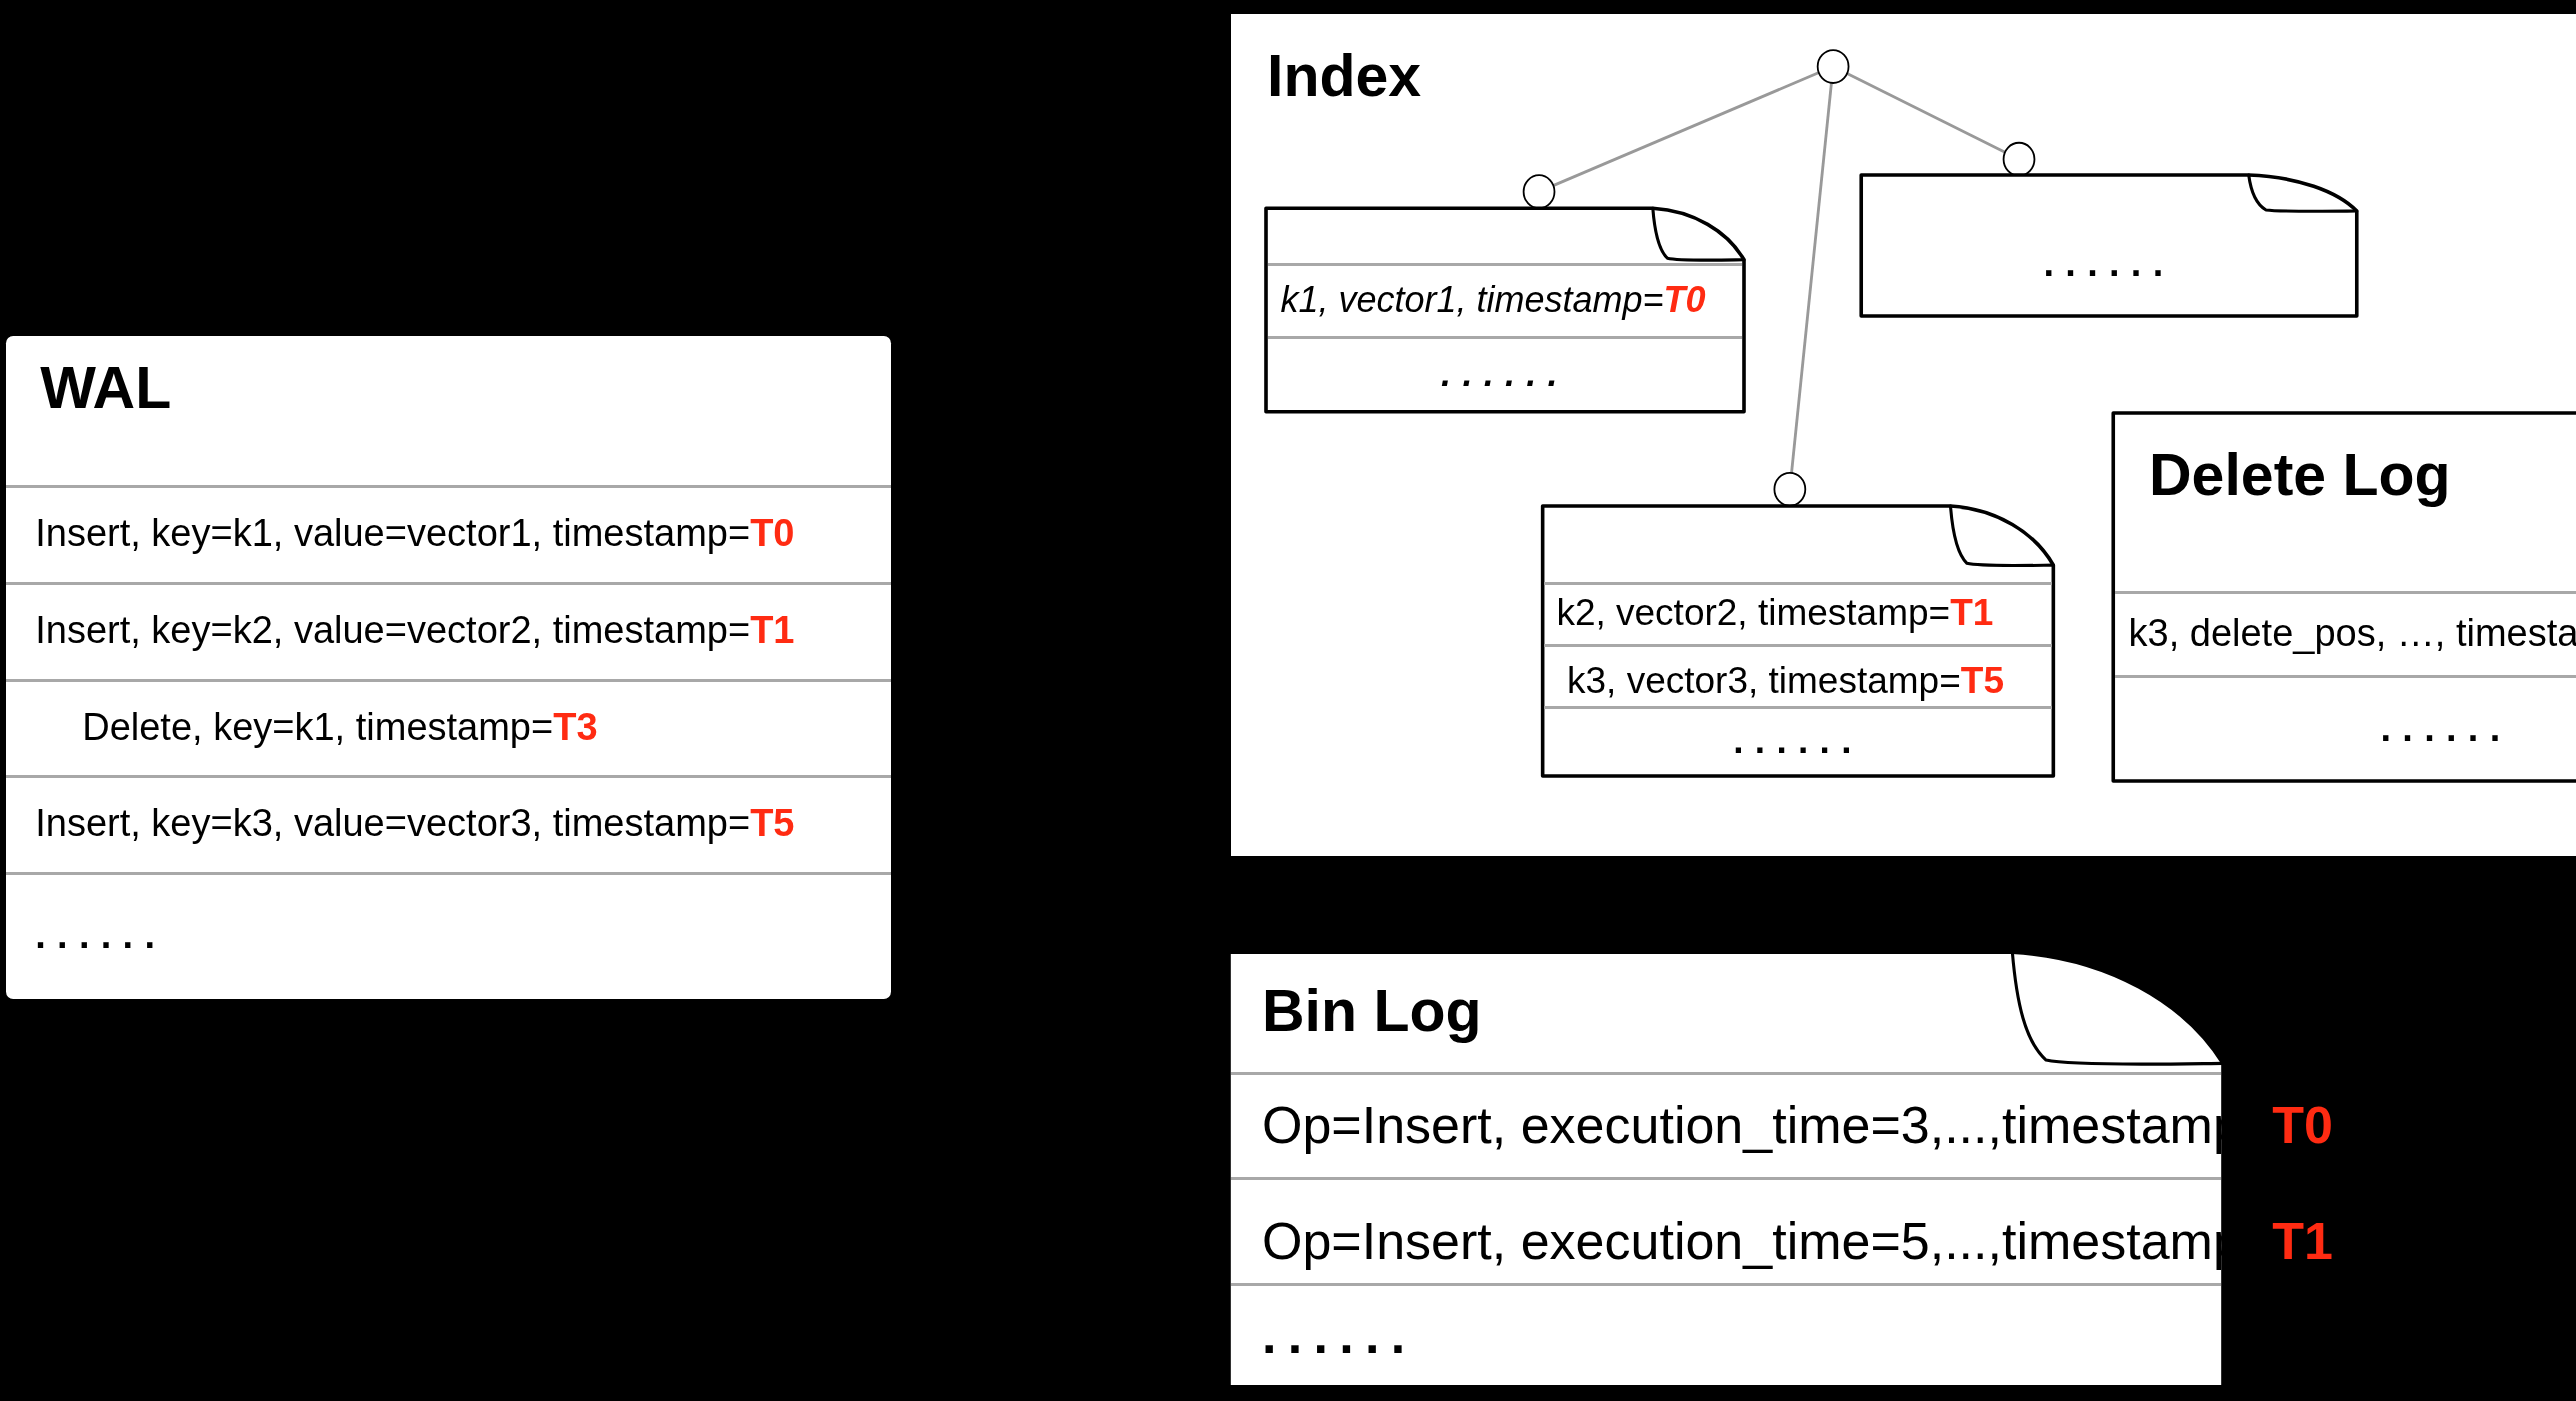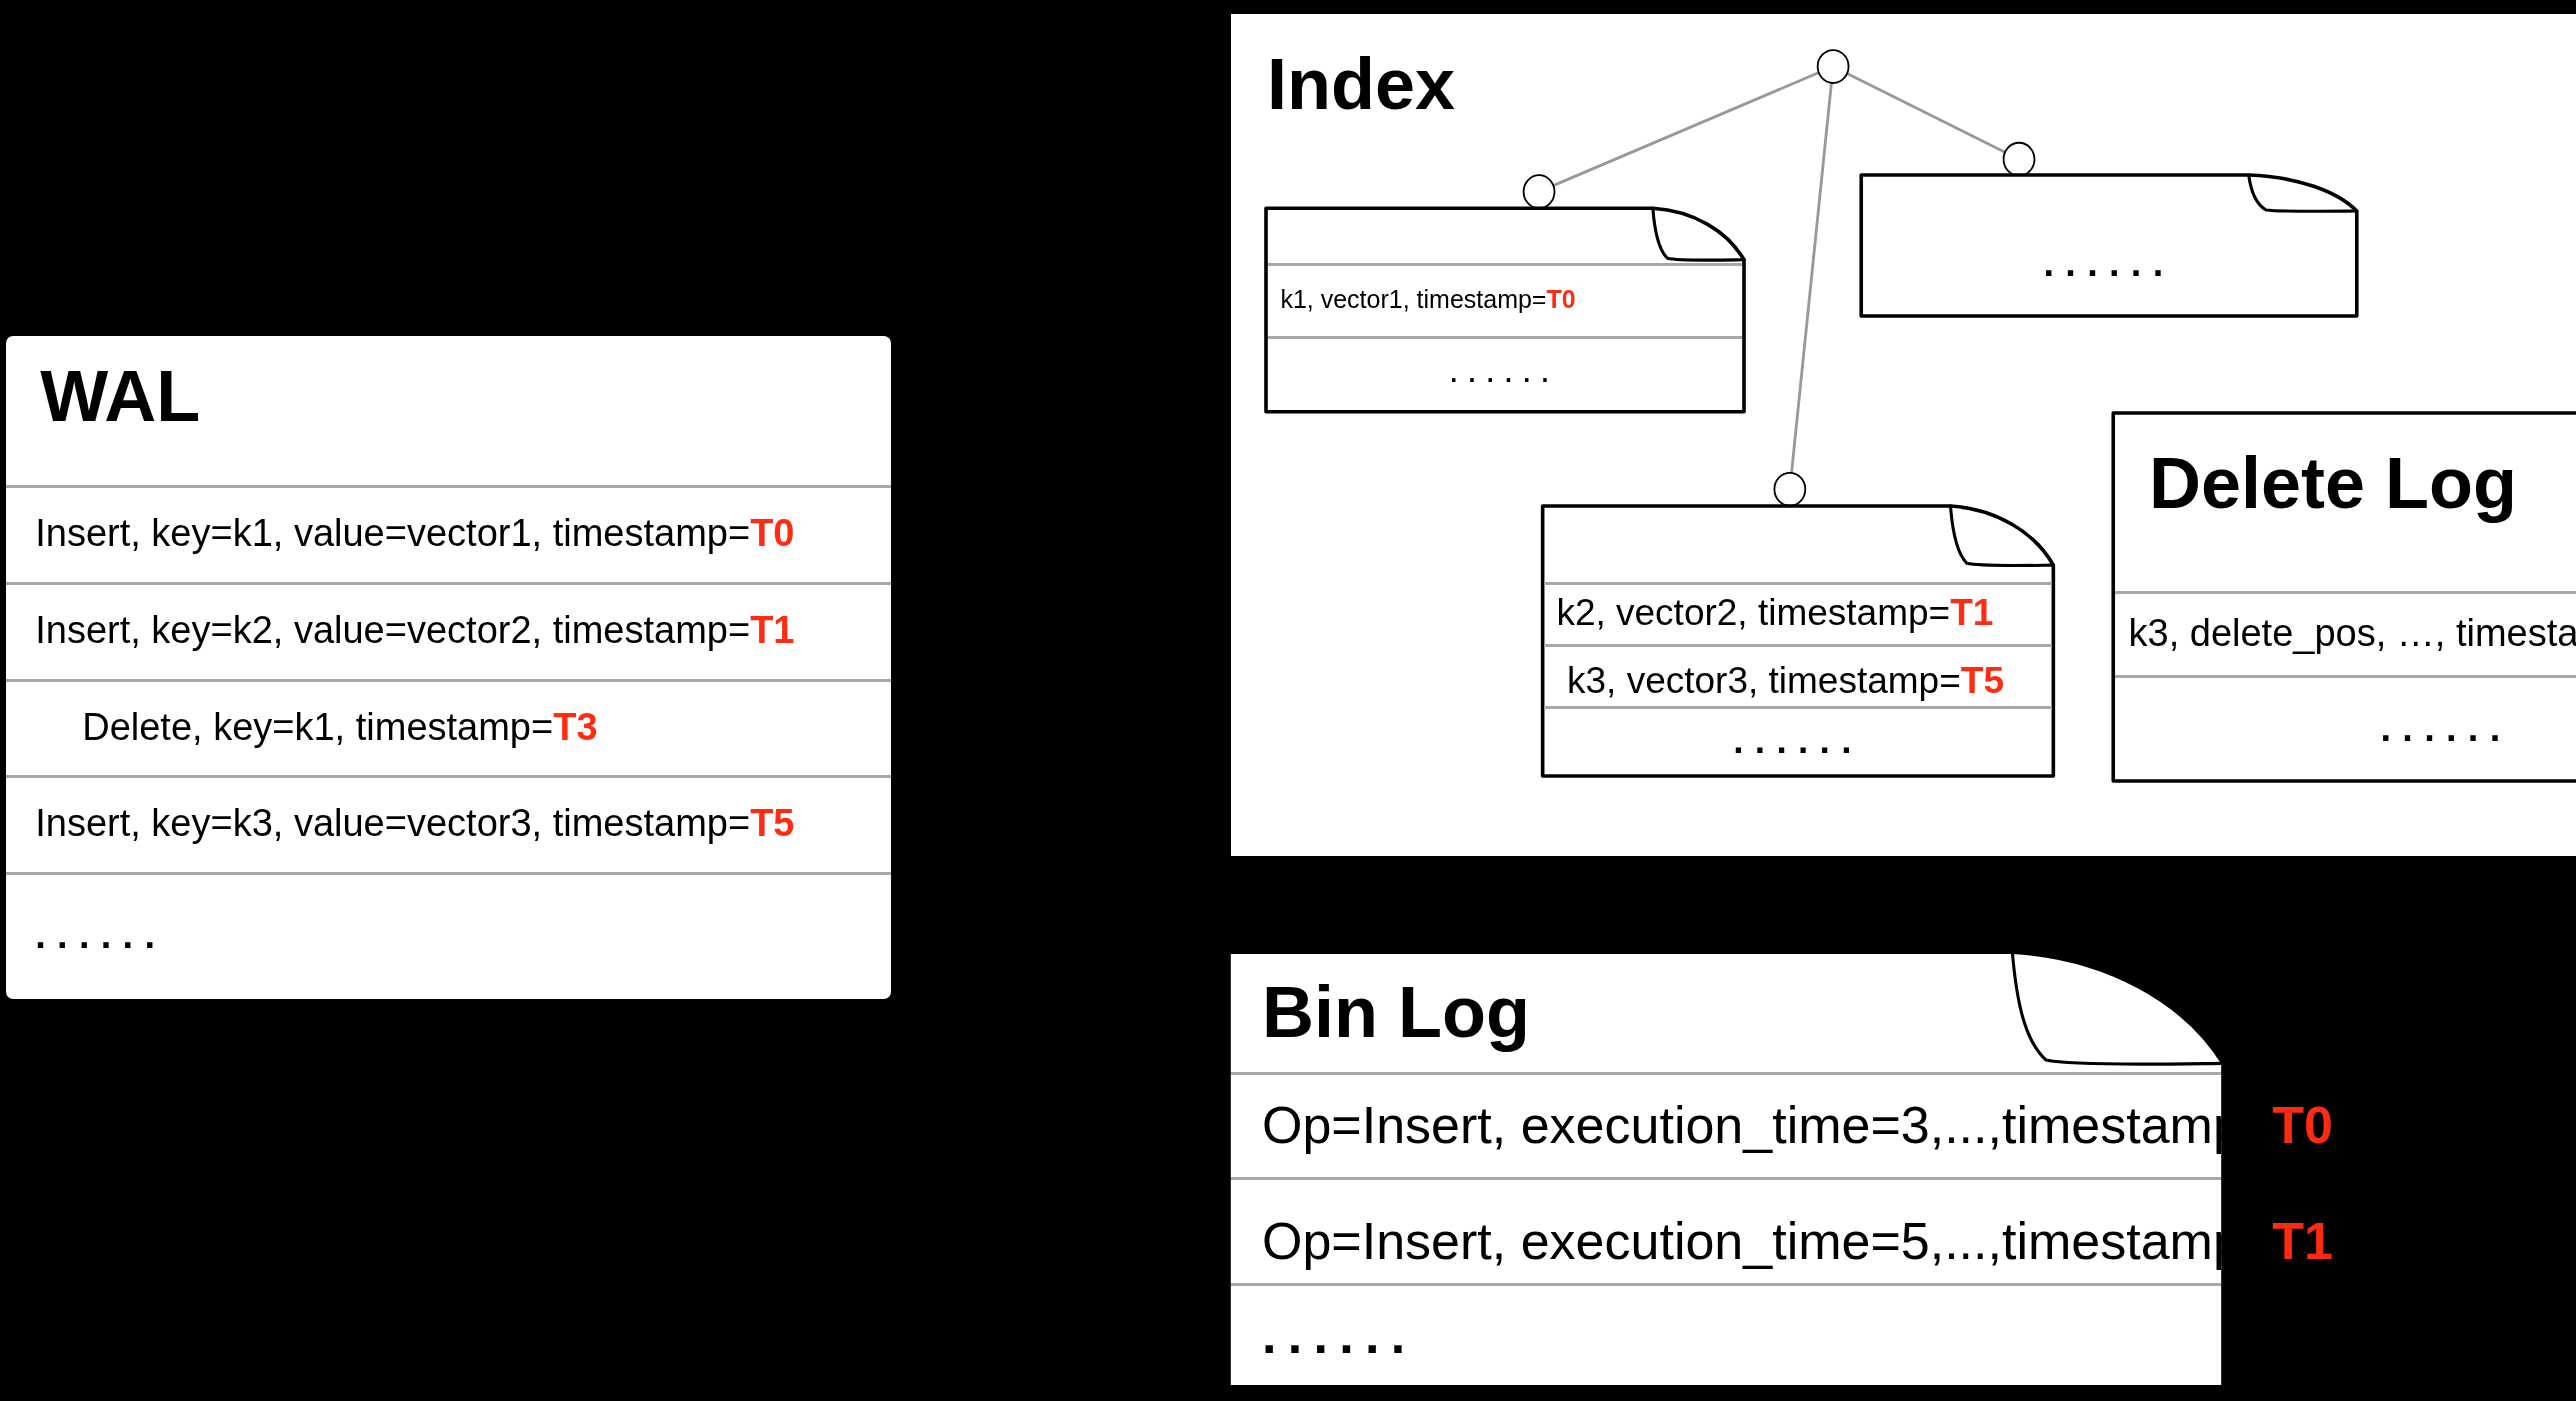--- a/index.html
+++ b/index.html
@@ -1,19 +1,19 @@
 <!DOCTYPE html>
 <html style="--red: #ff2b12; --sep: #a8a8a8; --tree: #999999;font-size:8.2px"><head>
 <meta charset="utf-8">
 <style>
   html,body{margin:0;padding:0;background:#000;}
   .stage{position:relative;width:2817px;height:1402px;background:#000;overflow:hidden;
          font-family:"Liberation Sans",sans-serif;color:#000;}
   .panel{position:absolute;background:#fff;}
-  .big-title{font-weight:bold;font-size:72px;line-height:1.15;white-space:nowrap;}
+  .big-title{font-weight:bold;font-size:59px;line-height:1.15;white-space:nowrap;}
   .hsep{position:absolute;left:2.1px;right:2.1px;height:2.6px;background:var(--sep,#a8a8a8);}
   .band{position:absolute;left:0;right:0;display:flex;align-items:center;white-space:nowrap;}
   .rowtext{font-size:38px;}
   .ts{color:var(--red,#ff2b12);font-weight:bold;}
   .dots{font-weight:bold;letter-spacing:11.3px;}
   .doc{position:absolute;}
   .doc svg.shape{position:absolute;left:0;top:0;overflow:visible;}
   .doc .band{z-index:2;}
   .center{justify-content:center;}
   svg .outer{fill:#fff;stroke:#000;stroke-width:7;stroke-linejoin:round;}
@@ -26,21 +26,21 @@
   #wal .big-title{position:absolute;top:18.5px;left:34px;}
   #wal .band{padding-left:29px;}
 
   
   #index{left:1231px;top:14.4px;width:1575px;height:842px;}
   #index .big-title{position:absolute;top:29px;left:36px;}
   #tree{position:absolute;left:0;top:0;}
 
   
   #file1{left:35px;top:194px;width:478px;height:204px;}
-  #file1 .rowtext{font-size:25px;}
+  #file1 .rowtext{font-size:36px;font-style:italic;}
   #file2{left:630px;top:161px;width:496px;height:141px;}
   #file3{left:311px;top:492px;width:512px;height:270px;}
   #file3 .rowtext{font-size:37px;}
   #delete-log{left:882px;top:399px;width:666px;height:368px;}
   #delete-log .rowtext{font-size:38px;}
 
   
   #bin-log{left:1229px;top:952px;width:994px;height:435px;background:transparent;}
   #bin-log .rowtext{font-size:52px;}
   #bin-log .band{padding-left:33px;}

